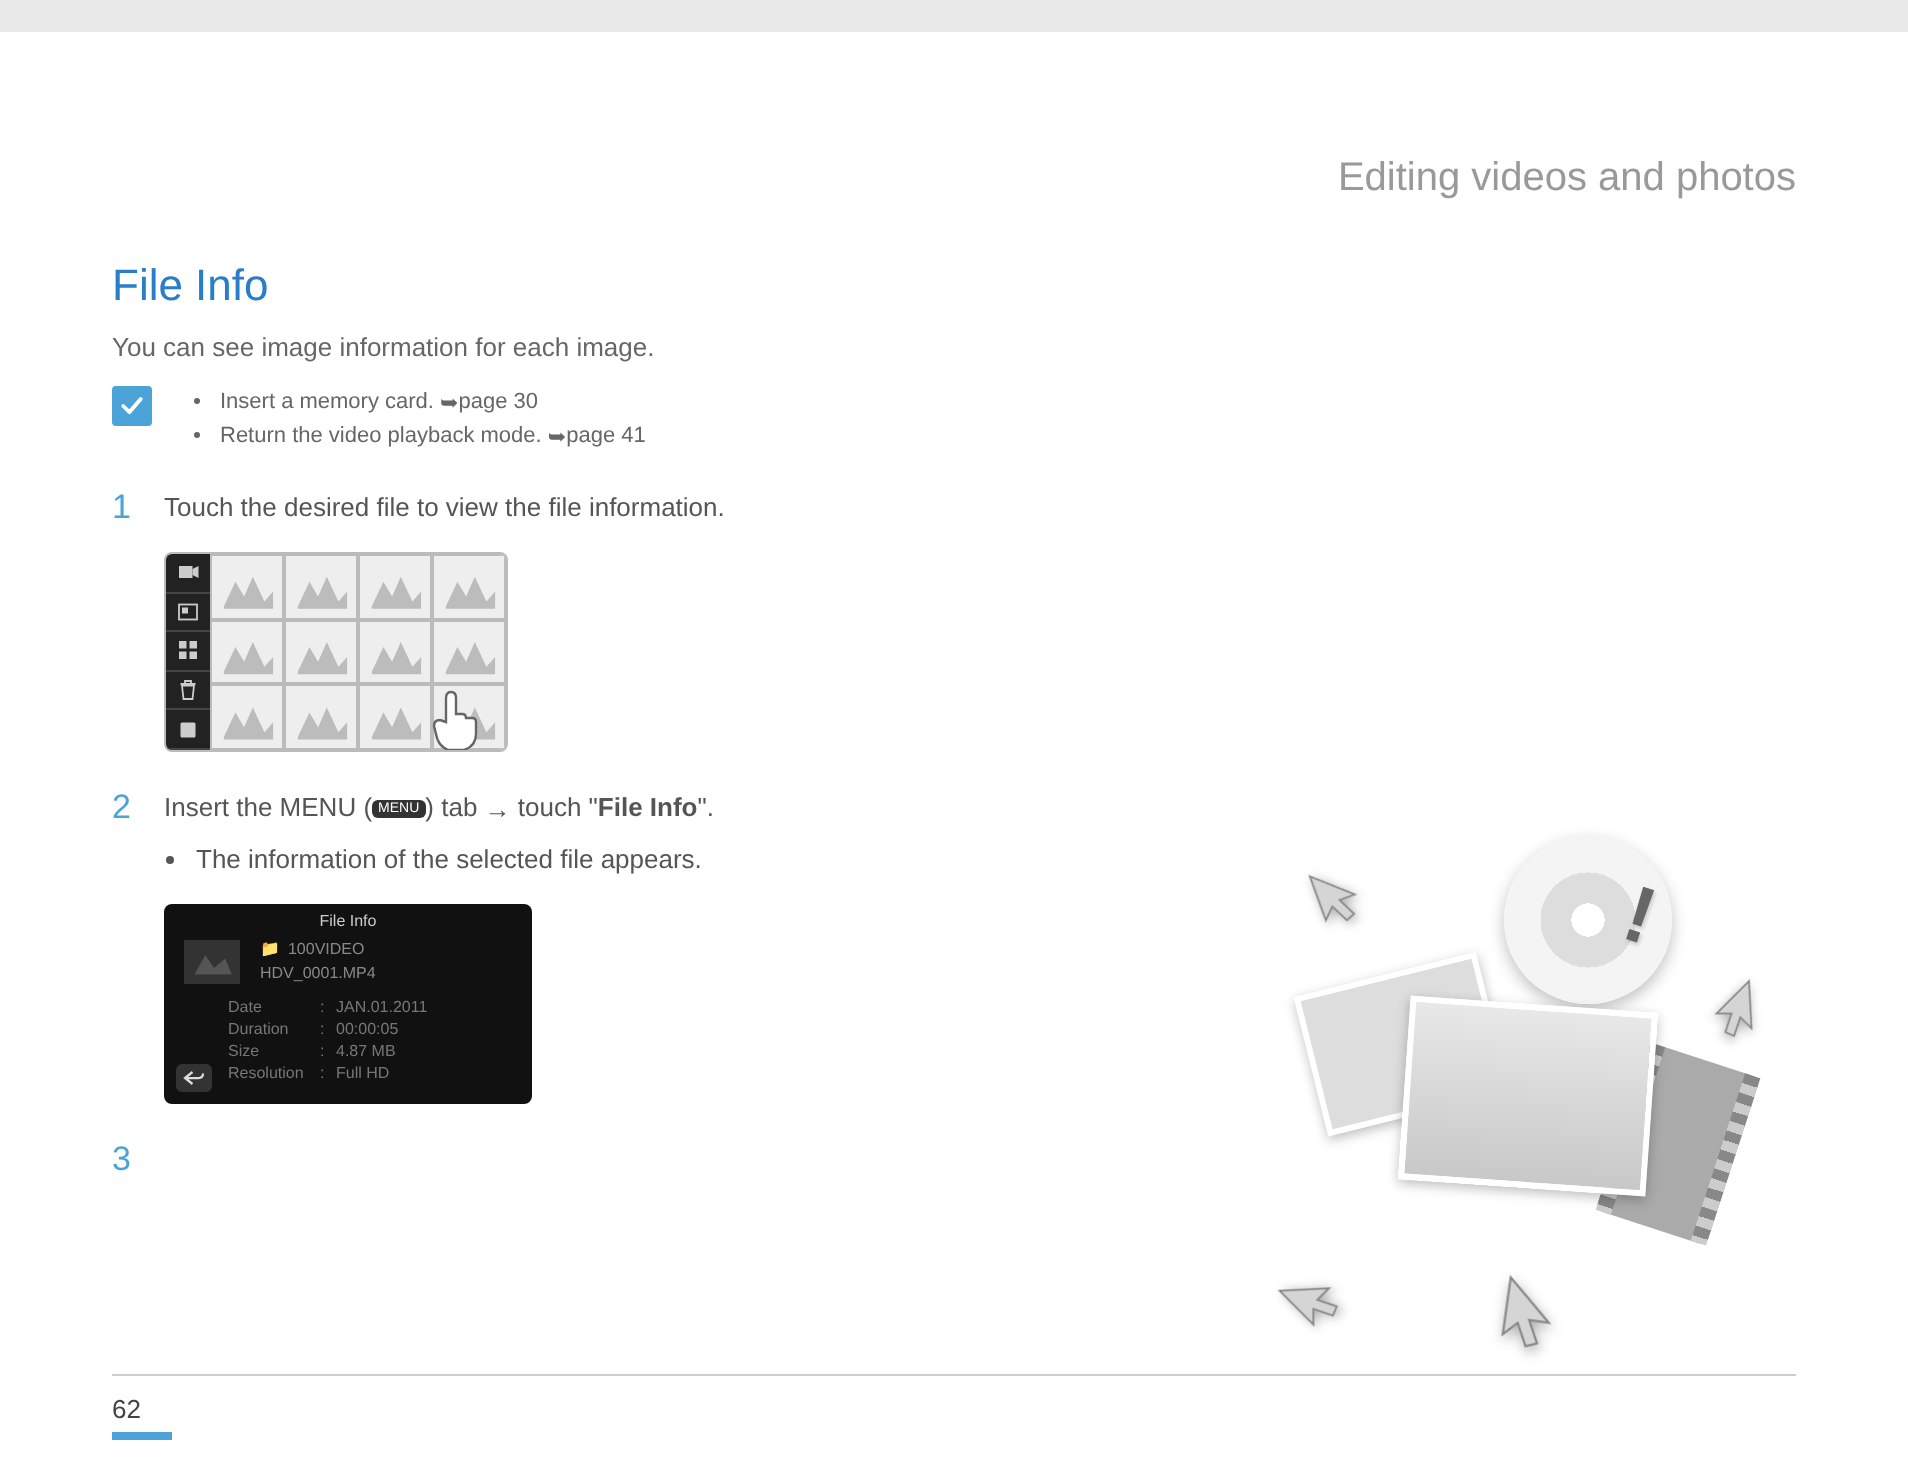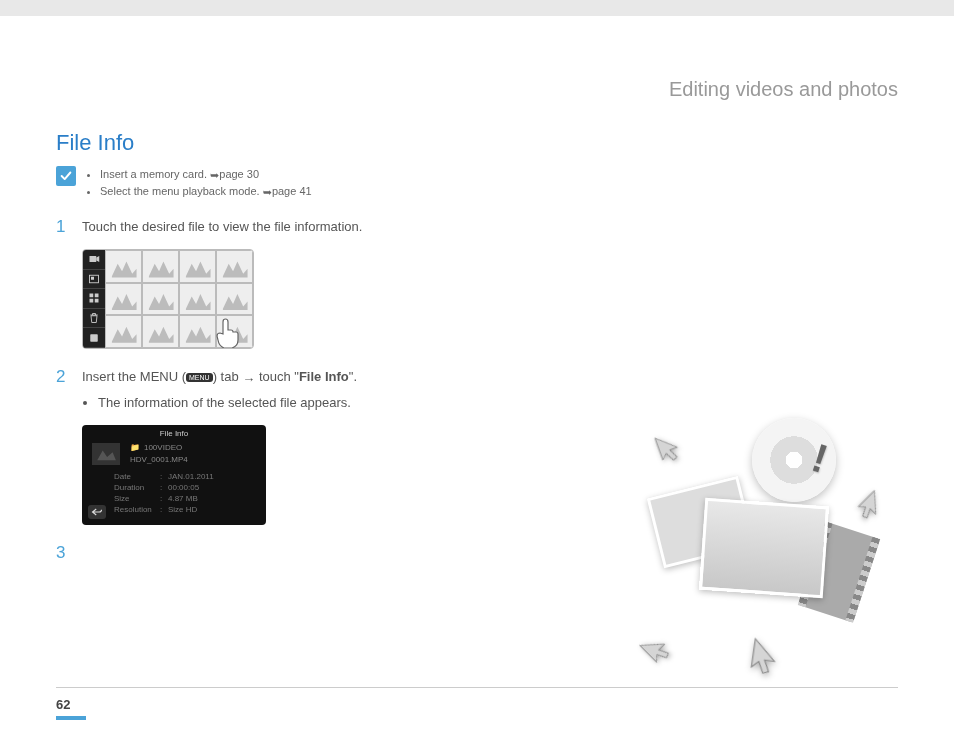--- a/index.html
+++ b/index.html
@@ -1,20 +1,20 @@
 <!DOCTYPE html>
 <html><head>
 <meta charset="utf-8">
 <style>
 body{margin:0;background:#e8e8e8;font-family:Arial,Helvetica,sans-serif;color:#555}
 .page{width:954px;height:730px;margin:16px auto;background:#fff;position:relative;box-sizing:border-box;padding:32px 56px 40px 56px}
 .chapter-title{position:absolute;top:62px;right:56px;font-size:20px;color:#999;font-weight:400}
 .section-title{font-size:22px;color:#2a7ec8;font-weight:400;margin-top:82px;margin-bottom:10px}
 .intro{font-size:13px;color:#666;margin-bottom:12px}
-.note-box{display:flex;align-items:flex-start;gap:8px;margin:6px 0 14px 0}
+.note-box{display:flex;align-items:flex-start;gap:18px;margin:6px 0 14px 0}
 .note-icon{width:20px;height:20px;background:#4ba3d8;border-radius:2px;display:flex;align-items:center;justify-content:center;flex-shrink:0}
 .note-icon svg{width:14px;height:14px}
 .note-list{margin:0;padding:0 0 0 16px;font-size:11px;color:#666;line-height:1.5}
 .note-list li{list-style:disc}
 .ref-arrow{display:inline-block;transform:translateY(1px)}
 .step{display:flex;align-items:flex-start;gap:14px;margin-top:18px}
 .step-num{font-size:17px;color:#4ba3d8;font-weight:400;width:12px;flex-shrink:0}
 .step-body{font-size:13px;color:#555;line-height:1.5}
 .step-body .sub{margin:6px 0 0 0;padding-left:16px;font-size:13px}
 .step-body .sub li{list-style:disc}
@@ -36,21 +36,21 @@
 .s2-thumb{position:absolute;left:10px;top:18px;width:28px;height:22px;background:#333}
 .s2-thumb::after{content:"";position:absolute;inset:3px;background:#555;clip-path:polygon(10% 90%,35% 30%,55% 70%,80% 40%,95% 90%)}
 .s2-folder{position:absolute;left:48px;top:18px;display:flex;align-items:center;gap:4px;font-size:8px;color:#888}
 .s2-file{position:absolute;left:48px;top:30px;font-size:8px;color:#888}
 .s2-table{position:absolute;left:32px;top:46px;font-size:8px;color:#777;line-height:1.4}
 .s2-row{display:flex}
 .s2-k{width:46px}
 .s2-c{width:8px}
 .s2-return{position:absolute;left:6px;bottom:6px;width:18px;height:14px;background:#333;border-radius:3px;display:flex;align-items:center;justify-content:center}
 .s2-return svg{width:12px;height:10px}
-.page-num{position:absolute;left:56px;bottom:34px;font-size:13px;font-weight:700;color:#444}
+.page-num{position:absolute;left:56px;bottom:34px;font-size:13px;font-weight:400;color:#444}
 .footer-line{position:absolute;left:56px;right:56px;bottom:58px;height:1px;background:#ccc}
 .footer-accent{position:absolute;left:56px;bottom:26px;width:30px;height:4px;background:#4ba3d8}
 .right-illustration{position:absolute;right:56px;bottom:76px;width:280px;height:260px}
 .illu-photo{position:absolute;background:#ddd;border:3px solid #fff;box-shadow:0 2px 6px rgba(0,0,0,0.25)}
 .illu-p1{width:88px;height:66px;left:36px;top:76px;transform:rotate(-14deg)}
 .illu-p2{width:118px;height:86px;left:84px;top:92px;transform:rotate(4deg);background:linear-gradient(#e8e8e8,#c8c8c8)}
 .illu-film{position:absolute;right:30px;top:118px;width:58px;height:88px;background:#aaa;border-radius:4px;transform:rotate(18deg)}
 .illu-film::before,.illu-film::after{content:"";position:absolute;top:0;bottom:0;width:8px;background:repeating-linear-gradient(#888 0 5px,#ccc 5px 10px)}
 .illu-film::before{left:0}
 .illu-film::after{right:0}
@@ -64,33 +64,34 @@
 .c4{left:128px;bottom:-8px;transform:rotate(8deg) scale(1.1)}
 </style>
 </head>
 <body>
 
 <div class="page">
 
   <div class="chapter-title">Editing videos and photos</div>
 
   <div class="section-title">File Info</div>
+  <div class="intro">You can see image information for each image.</div>
 
   <div class="note-box">
     <div class="note-icon">
       <svg viewBox="0 0 16 16">
           <path d="M3 8 L6.5 11.5 L13 4" stroke="#fff" stroke-width="2.2" fill="none" stroke-linecap="round" stroke-linejoin="round"></path>
         </svg>
     </div>
     <ul class="note-list">
       <li>
         <span>Insert a memory card. </span><span class="ref-arrow">➥</span><span>page 30</span>
       </li>
       <li>
-        <span>Select the menu playback mode. </span><span class="ref-arrow">➥</span><span>page 41</span>
+        <span>Return the video playback mode. </span><span class="ref-arrow">➥</span><span>page 41</span>
       </li>
     </ul>
   </div>
 
   <div class="step">
     <div class="step-num">1</div>
     <div class="step-body">Touch the desired file to view the file information.</div>
   </div>
 
   <div class="screenshot-1">
@@ -177,21 +178,21 @@
           <span>00:00:05</span>
         </div>
       <div class="s2-row">
           <span class="s2-k">Size</span>
           <span class="s2-c">:</span>
           <span>4.87 MB</span>
         </div>
       <div class="s2-row">
           <span class="s2-k">Resolution</span>
           <span class="s2-c">:</span>
-          <span>Size HD</span>
+          <span>Full HD</span>
         </div>
     </div>
     <div class="s2-return">
         <svg viewBox="0 0 16 12">
           <path d="M7 2 L2 6 L7 10 M2 6 L11 6 Q14 6 14 3" stroke="#ddd" stroke-width="1.5" fill="none"></path>
         </svg>
       </div>
   </div>
 
   <div class="step">

